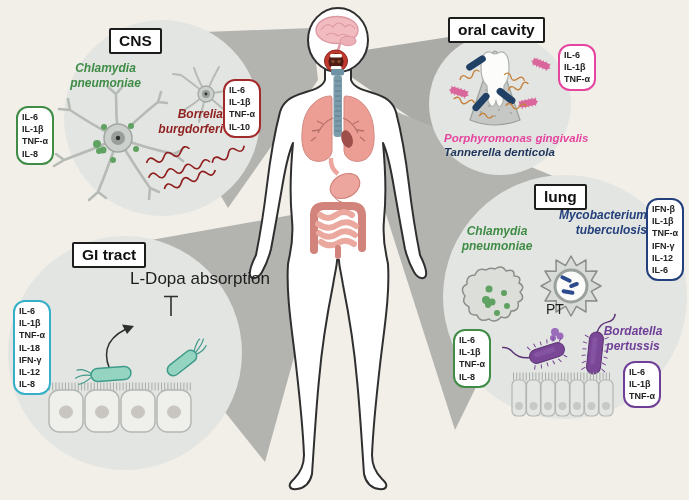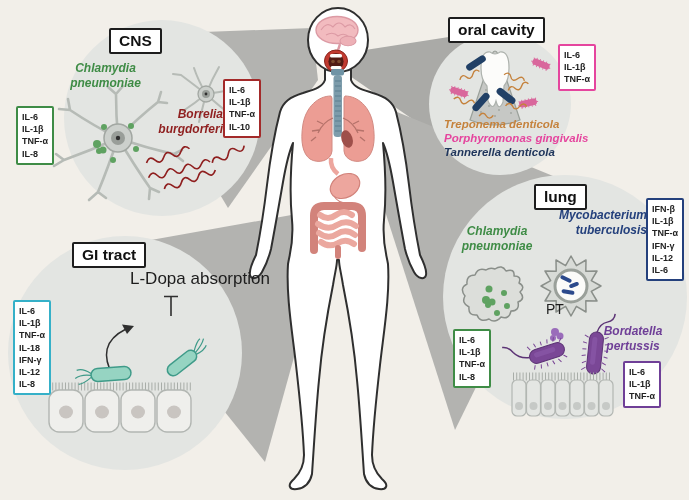--- a/index.html
+++ b/index.html
@@ -1,21 +1,21 @@
 <!DOCTYPE html>
 <html><head>
 <meta charset="utf-8">
 <style>
   html,body{margin:0;padding:0;background:#f2efe9;}
   .stage{position:relative;width:689px;height:500px;background:#f2efe9;overflow:hidden;
          font-family:"Liberation Sans","DejaVu Sans",sans-serif;}
   .stage svg{position:absolute;left:0;top:0;}
   .organ-label{position:absolute;background:#fff;border:2.5px solid #1d1d1d;border-radius:2px;
          padding:1px 8px;font-size:15.5px;font-weight:bold;color:#111;line-height:20px;white-space:nowrap;}
-  .cyt-box{position:absolute;background:#fff;border:2px solid #333;border-radius:2px;
+  .cyt-box{position:absolute;background:#fff;border:2px solid #333;border-radius:12px;
          padding:3px 4px;font-size:9px;font-weight:600;color:#222;line-height:12.2px;white-space:nowrap;}
   .species{position:absolute;font-style:italic;font-weight:600;font-size:12px;
          line-height:15px;white-space:pre-line;}
   .anno{position:absolute;font-size:17px;color:#1d1d1d;line-height:13px;white-space:pre-line;}
   .pt{position:absolute;font-size:14px;color:#1d1d1d;}
 </style>
 </head>
 <body>
 
 <div class="stage">
@@ -257,21 +257,20 @@
 
   <div class="organ-label" style="left:109px;top:28px">CNS</div>
   <div class="organ-label" style="left:448px;top:17px">oral cavity</div>
   <div class="organ-label" style="left:534px;top:184px">lung</div>
   <div class="organ-label" style="left:72px;top:242px">GI tract</div>
 
   <div class="species" style="left:58px;top:61px;width:95px;text-align:center;color:#3f8c46">Chlamydia
 pneumoniae</div>
   <div class="species" style="left:148px;top:107px;width:75px;text-align:right;color:#8f1f1f">Borrelia
 burgdorferi</div>
-  <div class="species" style="left:444px;top:117px;font-size:11.5px;color:#c5823c">Treponema denticola</div>
   <div class="species" style="left:444px;top:131px;font-size:11.5px;color:#e5459e">Porphyromonas gingivalis</div>
   <div class="species" style="left:444px;top:145px;font-size:11.5px;color:#20365c">Tannerella denticola</div>
   <div class="species" style="left:457px;top:224px;width:80px;text-align:center;color:#3f8c46">Chlamydia
 pneumoniae</div>
   <div class="species" style="left:552px;top:208px;width:95px;text-align:right;color:#24407c">Mycobacterium
 tuberculosis</div>
   <div class="species" style="left:595px;top:324px;width:76px;text-align:center;color:#6f3f97">Bordatella
 pertussis</div>
 
   <div class="anno" style="left:130px;top:272px">L-Dopa absorption</div>

